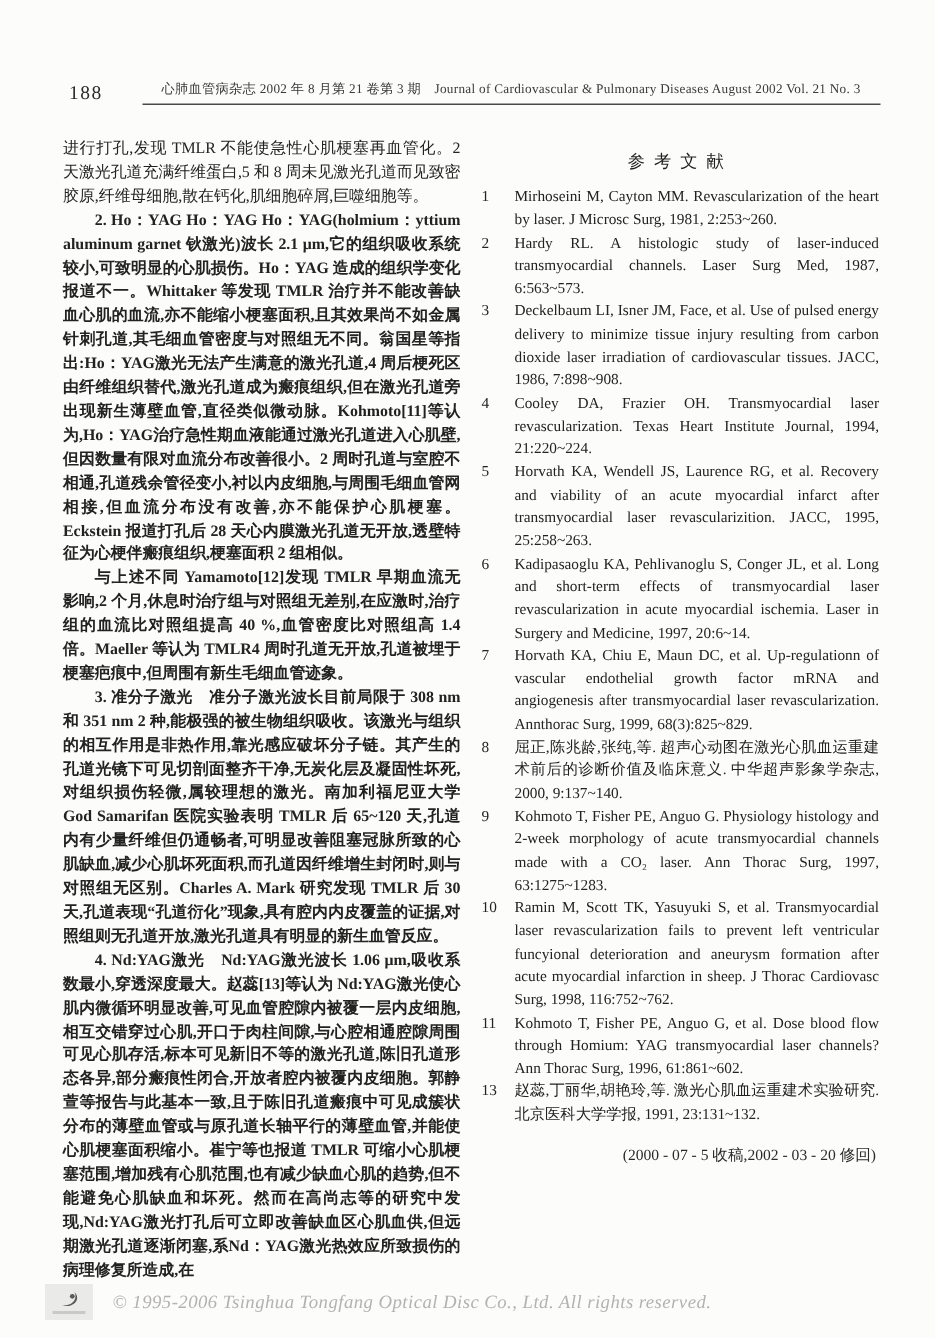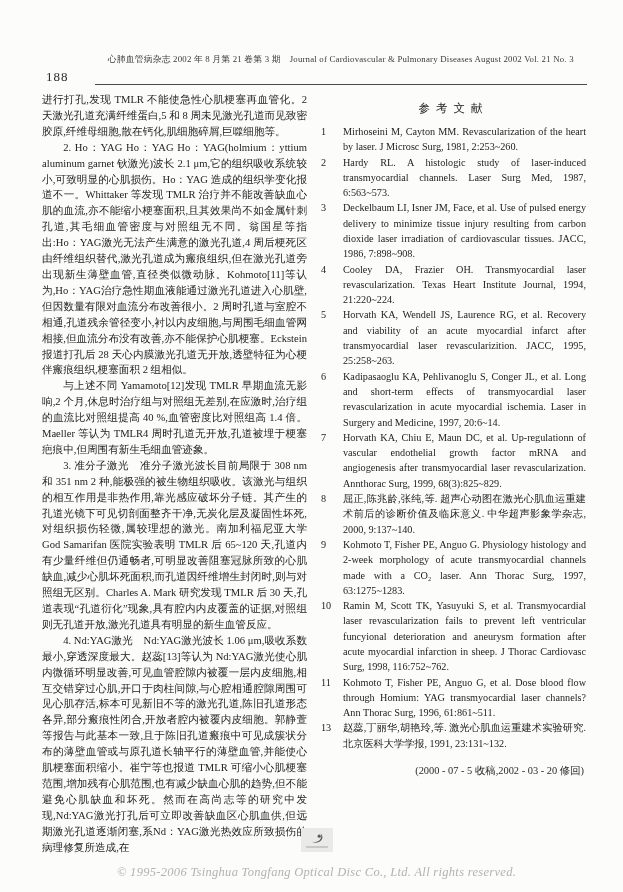--- a/index.html
+++ b/index.html
@@ -7,38 +7,38 @@
   .page {
     position:relative; width:623px; height:892px; overflow:hidden;
     background:#fcfcfa; color:#202020;
     font-family:"Liberation Serif","DejaVu Serif",serif;
   }
   
   .header { position:absolute; top:54px; left:46px; right:36px; display:flex; align-items:flex-end; gap:26px; }
   .pageno { font-size:13px; letter-spacing:1px; color:#2a2a2a; flex:none; }
   .journal {
     flex:1; font-size:8.8px; color:#3a3a3a; text-align:center; white-space:nowrap;
-    overflow:hidden; border-bottom:1px solid #4a4a4a; padding-bottom:18px; letter-spacing:.2px;
+    overflow:hidden; border-bottom:1px solid #4a4a4a; padding-bottom:3px; letter-spacing:.2px;
   }
   
   .columns { position:absolute; top:92px; left:42px; width:544px; display:flex; gap:14px;justify-content:flex-end; }
   .col { width:265px; font-size:10.6px; line-height:15.9px; text-align:justify; color:#222; }
   .body-par { margin:0; }
-  .indent { text-indent:2em; }
+  .indent { text-indent:2em;font-weight:bold; }
   .refs-heading {
     margin:9px 0 7px; font-size:11.5px; font-weight:normal; text-align:center;
     letter-spacing:6px; color:#1e1e1e;
   }
   .ref-list { margin:0; padding:0; }
   .ref { display:flex; font-size:10.2px; line-height:15.3px; color:#222; }
   .ref-num { flex:none; width:22px; }
   .ref-text { flex:1; text-align:justify; }
   .received { margin:12px 2px 0 0; text-align:right; font-size:10.4px; color:#2a2a2a; }
   
-  .footer { position:absolute; left:30px; bottom:12px; right:20px; display:flex; align-items:center; gap:13px;flex-direction:column; }
+  .footer { position:absolute; left:30px; bottom:12px; right:20px; display:flex; align-items:center; gap:13px; }
   .logo {
     flex:none; width:32px; height:24px; background:#eaeae8;
     display:flex; flex-direction:column; align-items:center; justify-content:center; gap:1px;
   }
   .logo svg { display:block; }
   .logo-tinytext { width:22px; height:2px; background:#c9c9c6; }
   .copyright { font-style:italic; font-size:12.5px; color:#b3b2b0; letter-spacing:.3px; }
 </style>
 </head>
 <body>
@@ -97,21 +97,21 @@
           <div class="ref">
             <span class="ref-num">9</span>
             <span class="ref-text">Kohmoto T, Fisher PE, Anguo G. Physiology histology and 2-week morphology of acute transmyocardial channels made with a CO₂ laser. Ann Thorac Surg, 1997, 63:1275~1283.</span>
           </div>
           <div class="ref">
             <span class="ref-num">10</span>
             <span class="ref-text">Ramin M, Scott TK, Yasuyuki S, et al. Transmyocardial laser revascularization fails to prevent left ventricular funcyional deterioration and aneurysm formation after acute myocardial infarction in sheep. J Thorac Cardiovasc Surg, 1998, 116:752~762.</span>
           </div>
           <div class="ref">
             <span class="ref-num">11</span>
-            <span class="ref-text">Kohmoto T, Fisher PE, Anguo G, et al. Dose blood flow through Homium: YAG transmyocardial laser channels? Ann Thorac Surg, 1996, 61:861~511.</span>
+            <span class="ref-text">Kohmoto T, Fisher PE, Anguo G, et al. Dose blood flow through Homium: YAG transmyocardial laser channels? Ann Thorac Surg, 1996, 61:861~602.</span>
           </div>
           <div class="ref">
             <span class="ref-num">13</span>
             <span class="ref-text">赵蕊,丁丽华,胡艳玲,等. 激光心肌血运重建术实验研究. 北京医科大学学报, 1991, 23:131~132.</span>
           </div>
         </div>
       <p class="received">(2000 - 07 - 5 收稿,2002 - 03 - 20 修回)</p>
     </div>
   </div>
 

